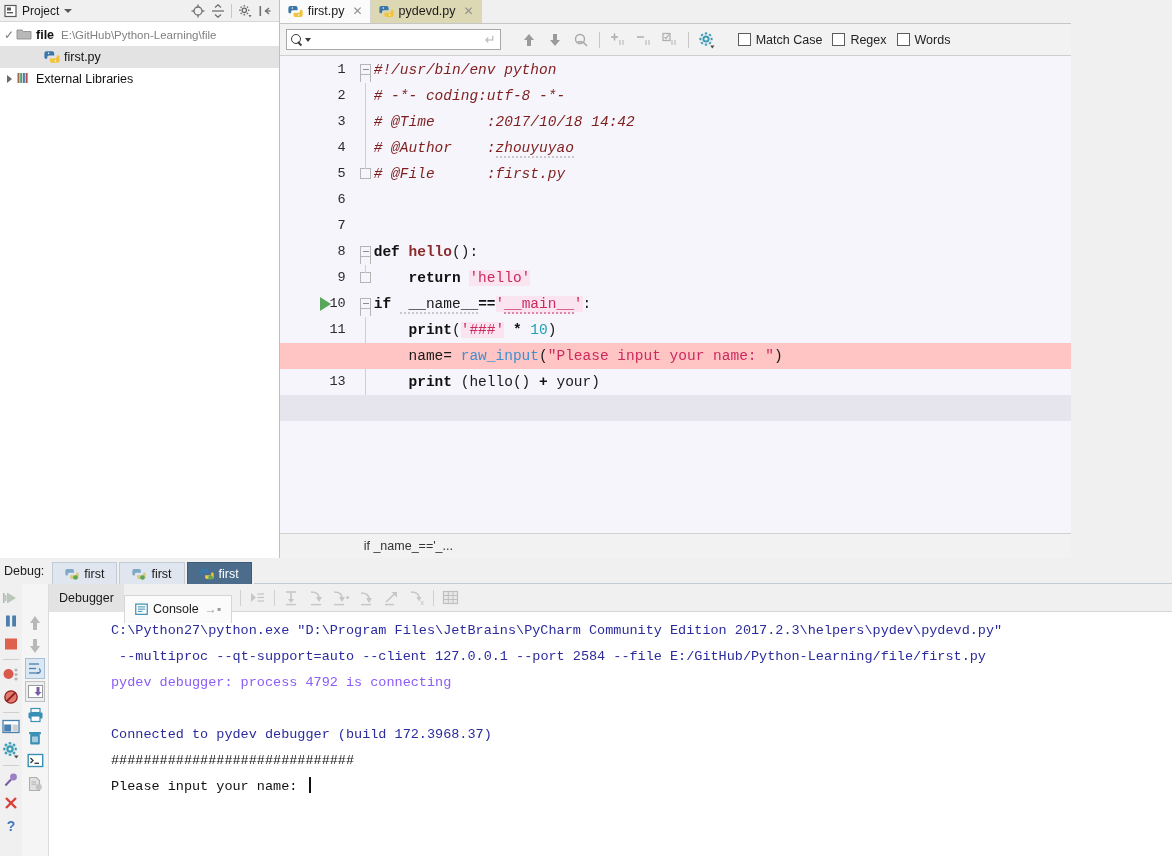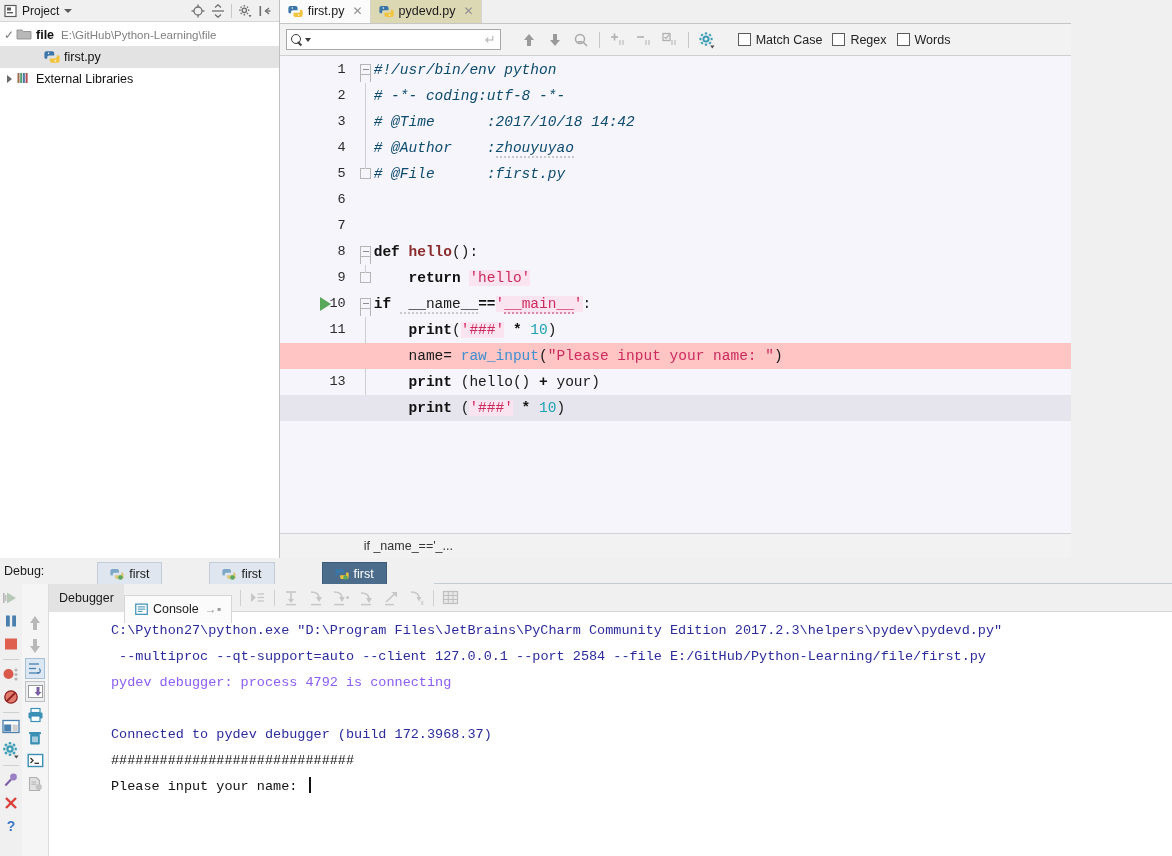--- a/index.html
+++ b/index.html
@@ -70,40 +70,40 @@
 
   .ln { position:absolute; right:8px; width:60px; text-align:right; font-family:"Liberation Mono", monospace; font-size:13.5px; color:#2b2b2b; height:26px; line-height:26px; }
   .bp { position:absolute; left:40px; width:17px; height:17px; border-radius:50%; background:#d97368; border:1px solid #b35548; }
   .runarr { position:absolute; left:40px; width:0;height:0;border-top:7px solid transparent;border-bottom:7px solid transparent;border-left:11px solid #5aa65a; }
 
   .codeline { position:absolute; left:0; height:26px; line-height:26px; font-family:"Liberation Mono", monospace; font-size:14.5px; white-space:pre; }
   .hl-row { position:absolute; left:0; width:866px; height:26px; }
   .hl-red { background:#ffc4c4; }
   .hl-gray { background:#e6e4ec; }
 
-  .c-comment { color:#0c4a6e; font-style:italic; }
+  .c-comment { color:#7f1d1d; font-style:italic; }
   .c-kw { color:#111; font-weight:bold; }
   .c-fn { color:#8b2b2b; font-weight:bold; }
   .c-plain { color:#1a1a1a; }
   .c-str { color:#cc2a5d; background:#fae4ef; }
   .c-str-plain { color:#cc2a5d; }
   .c-num { color:#1ea2b5; }
   .c-builtin { color:#3e8fd0; }
   .squig { border-bottom:2px dotted #c9c9c9; }
   .squig-red { border-bottom:2px dotted #d98aa8; }
 
   .foldmark { position:absolute; left:6px; width:11px; height:11px; border:1px solid #b5b5b5; background:#f5f5fb; }
   .foldmark .minus { position:absolute; left:2px; top:4px; width:6px; height:1px; background:#8d8d8d; }
   .foldline { position:absolute; left:11px; width:1px; background:#cfcfcf; }
 
   .breadcrumb { height:25px; background:#f2f2f2; border-top:1px solid #d2d2d2; display:flex; align-items:center; padding-left:84px; font-size:12.5px; color:#333; }
 
   
   .debug-area { position:absolute; left:0; top:558px; width:1172px; height:298px; background:#f2f2f2; display:flex; flex-direction:column; }
-  .debug-tabs { height:26px; display:flex; align-items:flex-end; background:#f0f0f0; padding-left:0;gap:45px; }
+  .debug-tabs { height:26px; display:flex; align-items:flex-end; background:#f0f0f0; padding-left:0; }
   .debug-label { padding:0 8px 0 4px; font-size:12.5px; color:#1a1a1a; line-height:26px; }
   .dtab { height:22px; display:flex; align-items:center; padding:0 12px; margin-right:2px; font-size:12.5px; color:#1a1a1a; background:#dfe6ef; border:1px solid #c3ccd6; border-bottom:none;}
   .dtab.active { background:#4c6c8c; color:#fff; border-color:#3d5a77; }
   .dtab .d-ico { width:14px;height:14px; margin-right:5px; position:relative; flex:0 0 auto;}
   .dtabs-rest { flex:1 1 auto; border-bottom:1px solid #c3ccd6; height:22px; }
 
   .debug-body { flex:1 1 auto; display:flex; }
   .dbg-toolbar-left { width:22px; background:#f0f0f0; display:flex; flex-direction:column; align-items:center; padding-top:3px; }
   .dbg-toolbar-2 { width:27px; background:#f5f5f5; display:flex; flex-direction:column; align-items:center; padding-top:28px; border-right:1px solid #dcdcdc;}
   .dbg-main { flex:1 1 auto; display:flex; flex-direction:column; }
@@ -401,21 +401,20 @@
             <div class="codeline" style="top: 131px;"></div>
             <div class="codeline" style="top: 157px;"></div>
             <div class="codeline" style="top: 183px;"><span class="c-kw">def </span><span class="c-fn">hello</span><span class="c-plain">():</span></div>
             <div class="codeline" style="top: 209px;"><span class="c-kw">    return </span><span class="c-str">'hello'</span></div>
             <div class="codeline" style="top: 235px;"><span class="c-kw">if </span><span class="c-plain squig"> __name__</span><span class="c-kw">==</span><span class="c-str">'</span><span class="c-str squig-red">__main__</span><span class="c-str">'</span><span class="c-plain">:</span></div>
             <div class="codeline" style="top: 261px;"><span class="c-kw">    print</span><span class="c-plain">(</span><span class="c-str">'###'</span><span class="c-kw"> * </span><span class="c-num">10</span><span class="c-plain">)</span></div>
             <div class="hl-row hl-red" style="top: 287px; left: -94px;"></div>
             <div class="codeline" style="top: 287px;"><span class="c-plain">    name= </span><span class="c-builtin">raw_input</span><span class="c-plain">(</span><span class="c-str-plain">"Please input your name: "</span><span class="c-plain">)</span></div>
             <div class="codeline" style="top: 313px;"><span class="c-kw">    print </span><span class="c-plain">(hello() </span><span class="c-kw">+</span><span class="c-plain"> your)</span></div>
             <div class="hl-row hl-gray" style="top: 339px; left: -94px;"></div>
-            <div class="codeline" style="top: 339px;"><span class="c-kw">    print </span><span class="c-plain">(</span><span class="c-str">'###'</span><span class="c-kw"> * </span><span class="c-num">10</span><span class="c-plain">)</span></div>
           </div>
       </div>
 
       <div class="breadcrumb">
         <span>if _name_=='_...</span>
       </div>
     </div>
   </div>
 
   <div class="debug-area">

